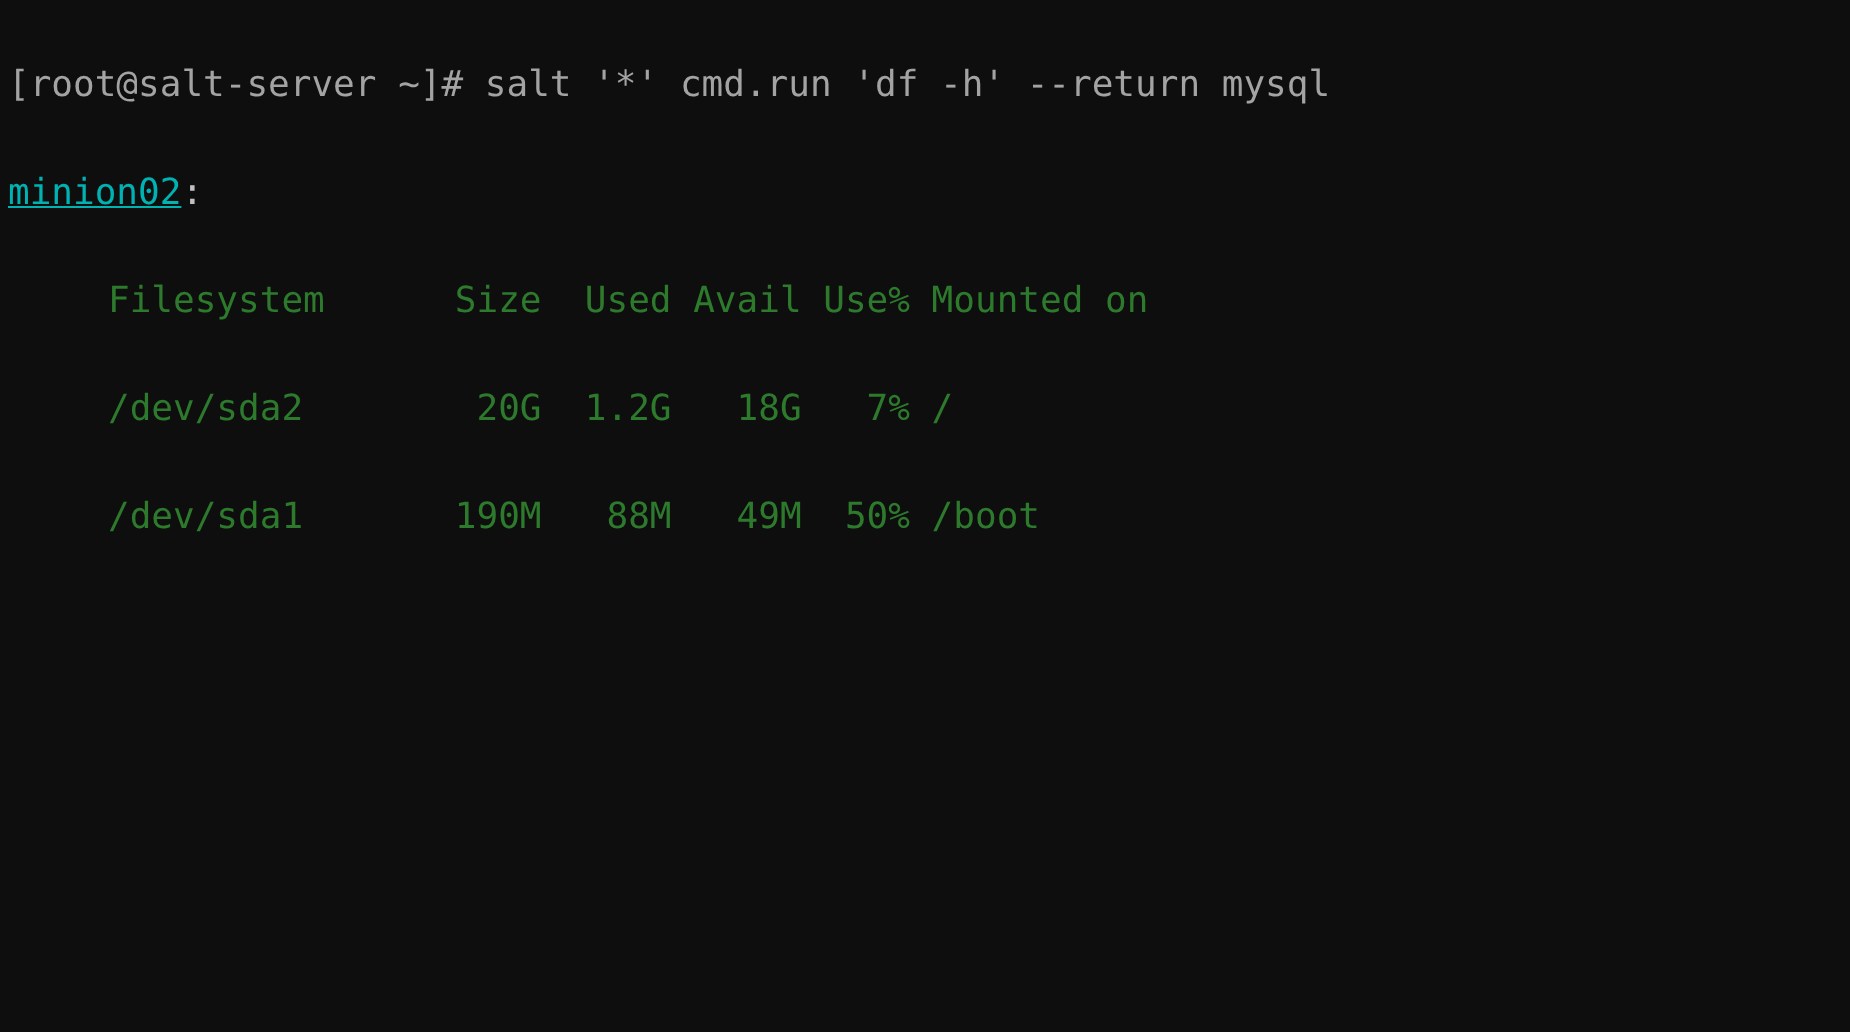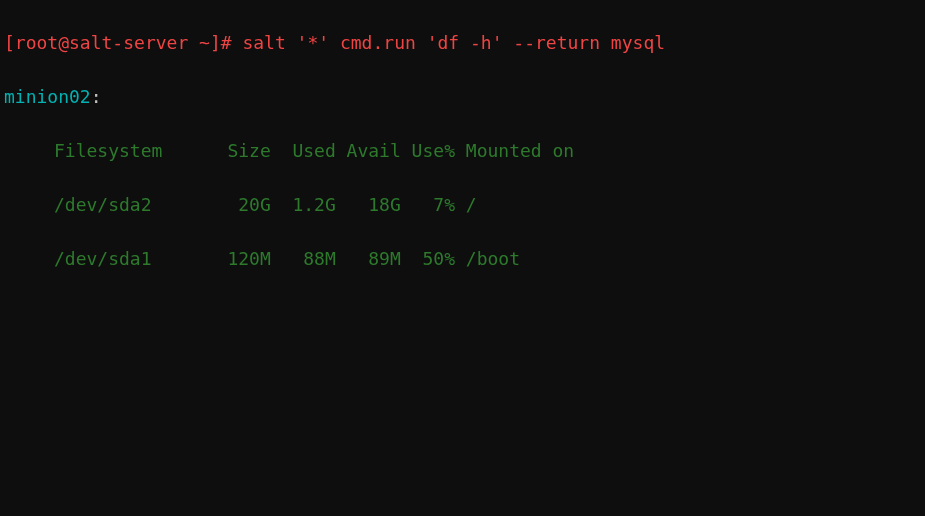--- a/index.html
+++ b/index.html
@@ -27,24 +27,25 @@
       bottom: 0;
       background: rgba(40, 40, 40, 0.15);
       z-index: 0;
     }
     .terminal {
       position: relative;
       z-index: 1;
       white-space: pre;
     }
     .prompt {
-      color: #ef4444;
+      color: #a3a3a3;
     }
     .minion-name {
       color: #00b2b2;
+      text-decoration: underline;
     }
     .colon {
       color: #c0c0c0;
     }
     .header {
       color: #2d7a2d;
     }
     .data {
       color: #2d7a2d;
     }
@@ -55,21 +56,21 @@
   </style>
 </head>
 <body>
 
 <div class="bg-overlay"></div>
 <div class="terminal">
 <div class="prompt">[root@salt-server ~]# salt '*' cmd.run 'df -h' --return mysql</div>
 <div><span class="minion-name">minion02</span><span class="colon">:</span></div>
 <div><span class="indent"></span><span class="header">Filesystem      Size  Used Avail Use% Mounted on</span></div>
 <div><span class="indent"></span><span class="data">/dev/sda2        20G  1.2G   18G   7% /</span></div>
-<div><span class="indent"></span><span class="data">/dev/sda1       120M   88M   89M  50% /boot</span></div>
+<div><span class="indent"></span><span class="data">/dev/sda1       190M   88M   49M  50% /boot</span></div>
 <div><span class="indent"></span></div>
 
 
 
 
 
 
 
 
 

